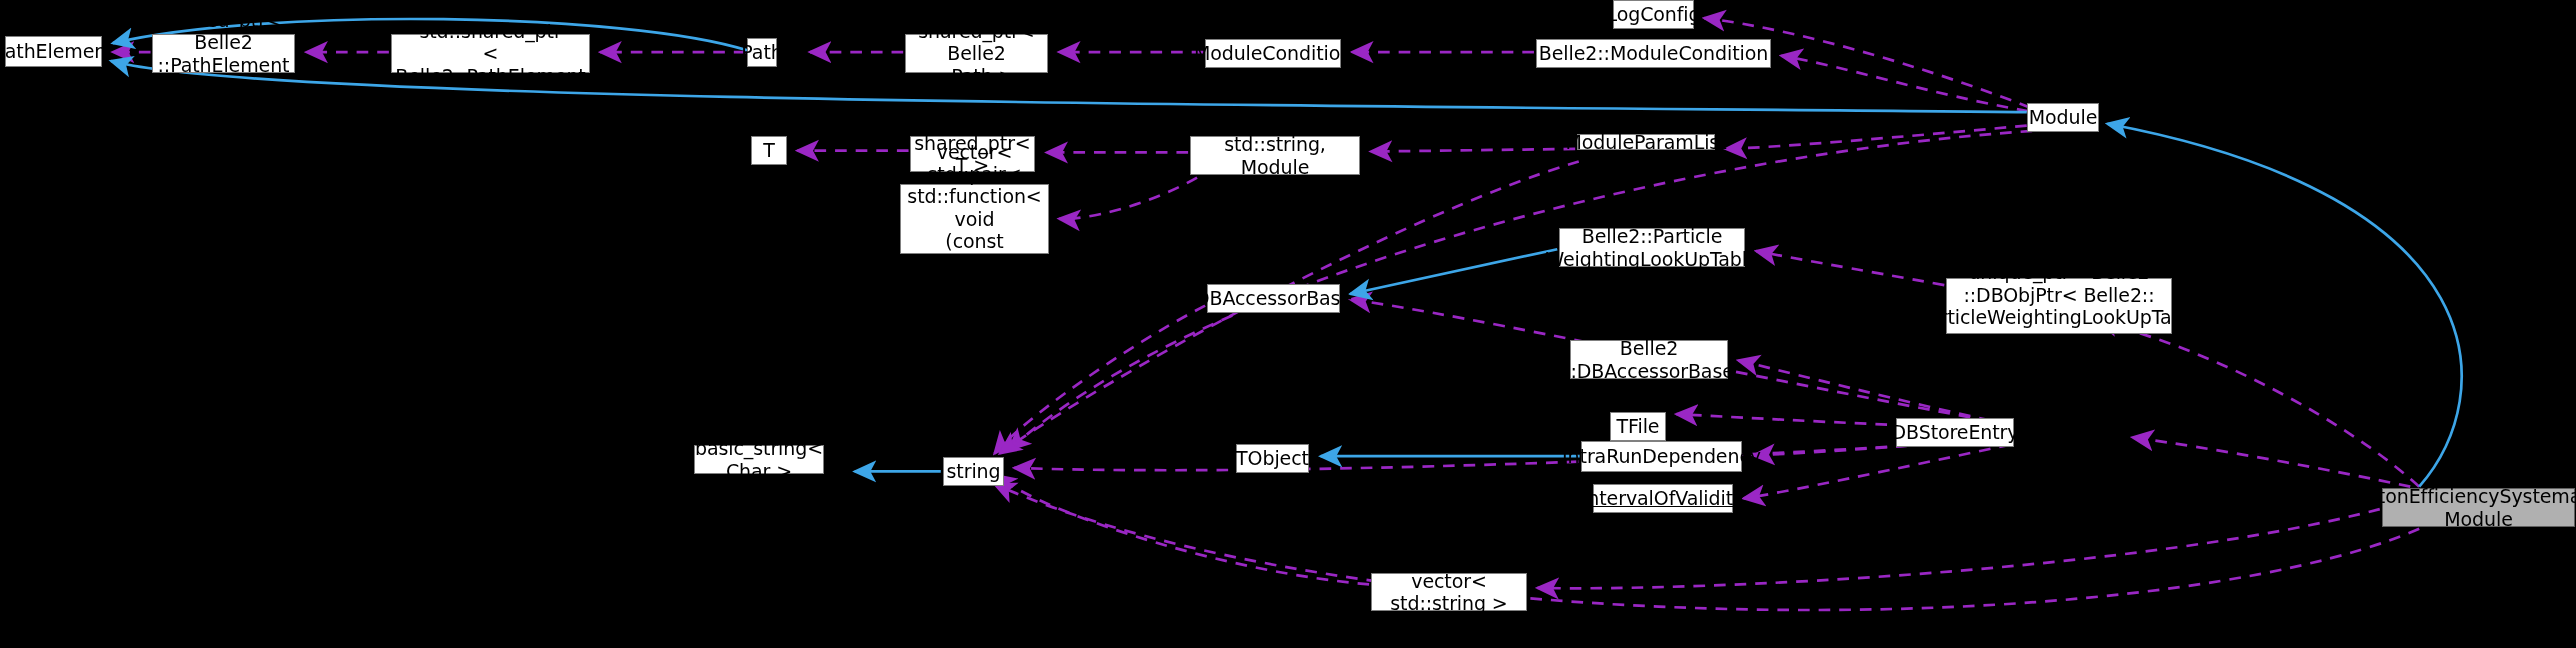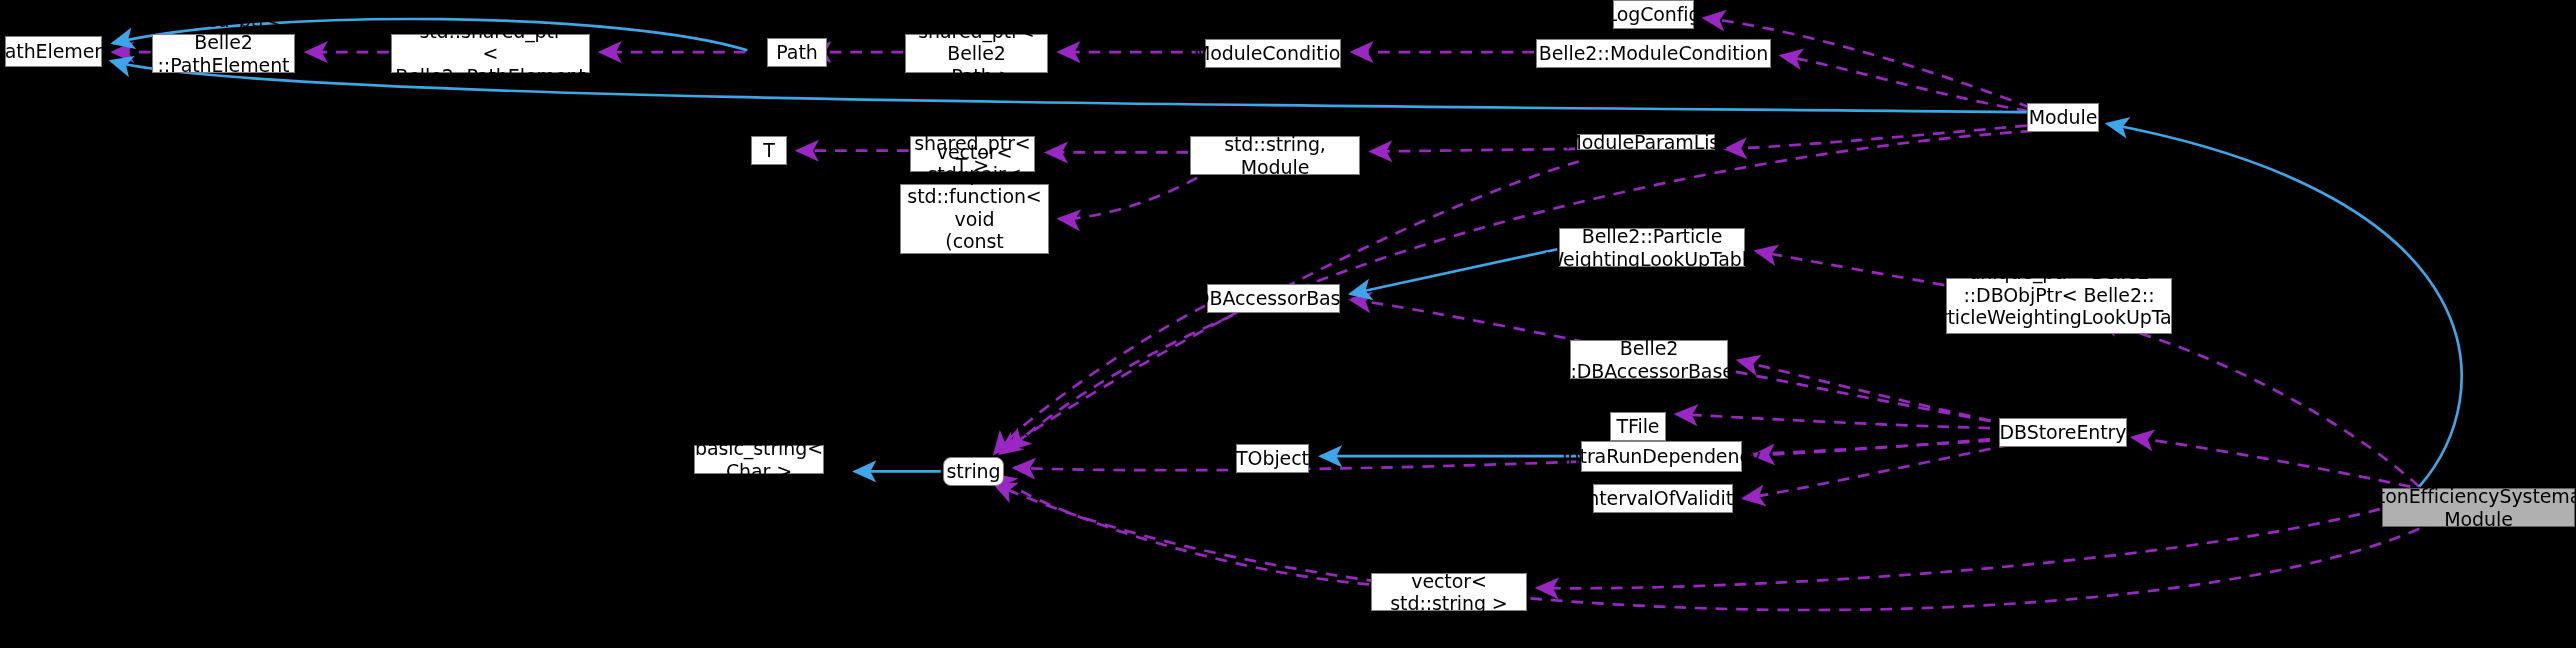--- a/index.html
+++ b/index.html
@@ -99,21 +99,21 @@
       <path d="M2700,543 C2790,440 2790,220 2352,138"></path>
     </g>
   </svg>
 
   <div id="node-layer">
       <div class="node" style="left: 5.4px; top: 36px; width: 97px; height: 30.5px;">PathElement</div>
       <div class="node" style="left: 152px; top: 34px; width: 143px; height: 39px;">shared_ptr&lt; Belle2
 ::PathElement &gt;</div>
       <div class="node" style="left: 391px; top: 34px; width: 199px; height: 39px;">list&lt; std::shared_ptr
 &lt; Belle2::PathElement &gt; &gt;</div>
-      <div class="node" style="left: 747px; top: 38px; width: 60px; height: 29px; margin-left: 20px;">Path</div>
+      <div class="node" style="left: 747px; top: 38px; width: 30px; height: 29px;">Path</div>
       <div class="node" style="left: 905px; top: 34px; width: 143px; height: 39px;">shared_ptr&lt; Belle2
 ::Path &gt;</div>
       <div class="node" style="left: 1205px; top: 39px; width: 136px; height: 29px;">ModuleCondition</div>
       <div class="node" style="left: 1536px; top: 39px; width: 235px; height: 29px;">vector&lt; Belle2::ModuleCondition &gt;</div>
       <div class="node" style="left: 1613px; top: 0px; width: 81px; height: 29px;">LogConfig</div>
       <div class="node" style="left: 2027px; top: 103px; width: 72px; height: 29px;">Module</div>
       <div class="node" style="left: 751px; top: 136px; width: 36px; height: 29px;">T</div>
       <div class="node" style="left: 910px; top: 136px; width: 125px; height: 36px;">shared_ptr&lt; T &gt;</div>
       <div class="node" style="left: 1190px; top: 136px; width: 170px; height: 39px;">map&lt; std::string, Module
 ParamPtr &gt;</div>
@@ -126,23 +126,23 @@
 WeightingLookUpTable &gt;</div>
       <div class="node" style="left: 1946px; top: 278px; width: 226px; height: 56px;">unique_ptr&lt; Belle2
 ::DBObjPtr&lt; Belle2::
 ParticleWeightingLookUpTable &gt; &gt;</div>
       <div class="node" style="left: 1207px; top: 284px; width: 133px; height: 29px;">DBAccessorBase</div>
       <div class="node" style="left: 1570px; top: 340px; width: 158px; height: 39px;">unordered_set&lt; Belle2
 ::DBAccessorBase * &gt;</div>
       <div class="node" style="left: 1610px; top: 400px; width: 56px; height: 29px; margin-top: 12px;">TFile</div>
       <div class="node" style="left: 1236px; top: 444px; width: 73px; height: 29px;">TObject</div>
       <div class="node" style="left: 1581px; top: 441px; width: 161px; height: 30.5px;">IntraRunDependency</div>
-      <div class="node" style="left: 1593px; top: 484px; width: 140px; height: 29px;">IntervalOfValidity</div>
-      <div class="node" style="left: 1999px; top: 418px; width: 128px; height: 29px;">DBStoreEntry</div>
+      <div class="node" style="left: 1593px; top: 484px; width: 140px; height: 29px; text-decoration: underline;">IntervalOfValidity</div>
+      <div class="node" style="left: 1896px; top: 418px; width: 118px; height: 29px;">DBStoreEntry</div>
       <div class="node" style="left: 694px; top: 445px; width: 130px; height: 29px;">basic_string&lt; Char &gt;</div>
-      <div class="node" style="left: 943px; top: 457px; width: 61px; height: 29px; border-radius: 8px;">string</div>
+      <div class="node" style="left: 943px; top: 457px; width: 61px; height: 29px;">string</div>
       <div class="node" style="left: 1371px; top: 573px; width: 156px; height: 38px;">vector&lt; std::string &gt;</div>
       <div class="node highlight" style="left: 2382px; top: 488px; width: 193px; height: 39px;">PhotonEfficiencySystematics
 Module</div>
     </div>
 
 </div>
 
 
 </body></html>

